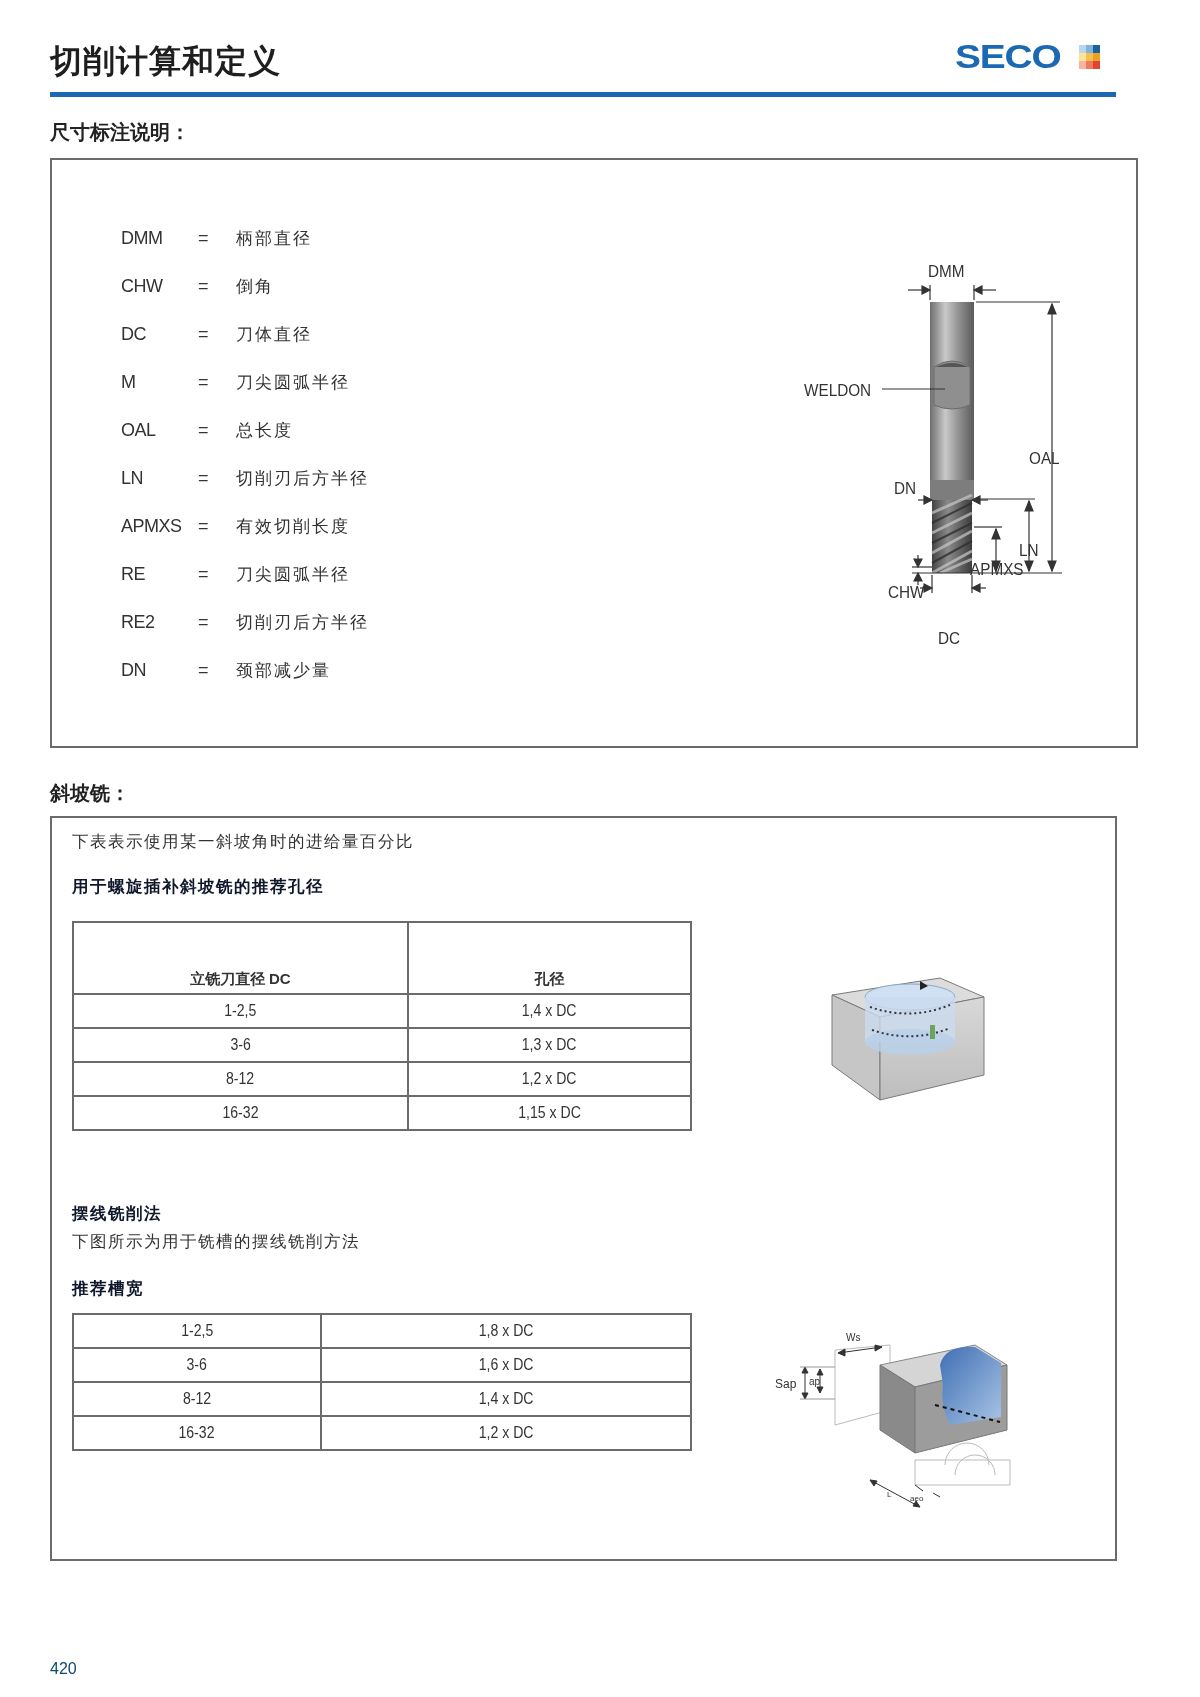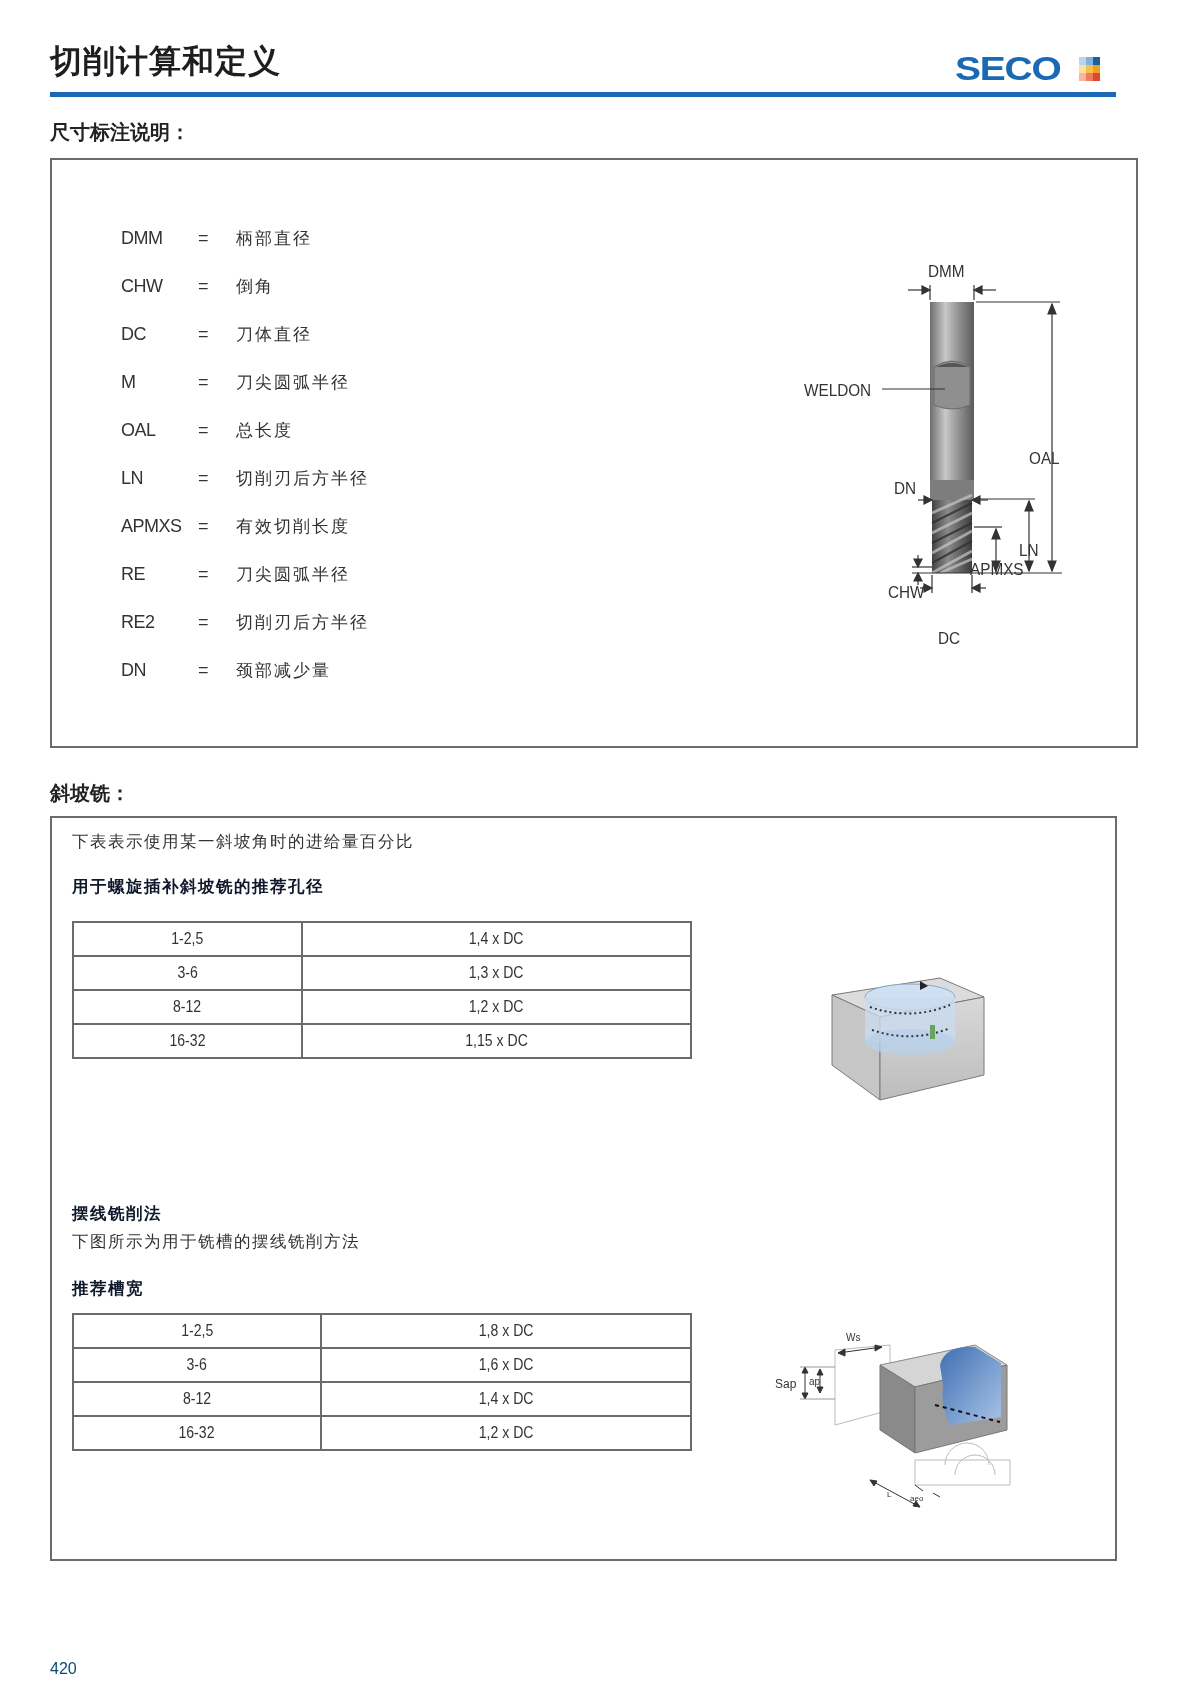--- a/index.html
+++ b/index.html
@@ -1,21 +1,21 @@
 <!DOCTYPE html>
 <html><head>
 <meta charset="utf-8">
 <style>
   html, body { margin:0; padding:0; background:#ffffff; }
   body { width:1200px; height:1697px; position:relative; overflow:hidden;
          font-family: "Liberation Sans", "DejaVu Sans", sans-serif; color:#2b2b2b; }
   .abs { position:absolute; }
   .page-title { left:50px; top:40px; font-family:"Liberation Serif","DejaVu Serif",serif;
                 font-size:32px; font-weight:bold; color:#1e1e1e; letter-spacing:1px; }
-  .logo { left:955px; top:52px; display:flex; align-items:center; }
+  .logo { left:955px; top:40px; display:flex; align-items:center; }
   .logo-text { font-family:"Liberation Sans",sans-serif; font-weight:bold; font-size:33px;
                color:#1b69b3; letter-spacing:-1px; transform:scaleX(1.18); transform-origin:left center;
                line-height:1; }
   .logo-mark { display:grid; grid-template-columns:repeat(3,7px); grid-template-rows:repeat(3,8px);
                margin-left:34px; }
   .rule { left:50px; top:92px; width:1066px; height:5px; background:#1b69b3; }
   .section-h { font-family:"Liberation Serif","DejaVu Serif",serif; font-size:20px; font-weight:bold; color:#222; }
   .box { border:2px solid #6b6b6b; background:#fff; box-sizing:border-box; }
   .def-row { left:121px; font-size:18px; color:#333; display:flex; align-items:center; height:24px; }
   .def-abbr { width:77px; letter-spacing:-0.5px; }
@@ -197,20 +197,24 @@
 
 <div class="abs section-h" style="left:50px; top:780px;">斜坡铣：</div>
 
 <div class="abs box" style="left:50px; top:816px; width:1067px; height:745px;"></div>
 
 <div class="abs intro" style="left:72px; top:831px;">下表表示使用某一斜坡角时的进给量百分比</div>
 <div class="abs sub-h" style="left:72px; top:876px;">用于螺旋插补斜坡铣的推荐孔径</div>
 
 <table class="dt" style="top:921px;">
   <tbody>
+      <tr>
+    <th class="col1"><span class="cn">立铣刀直径 </span><span class="en">DC</span></th>
+    <th><span class="cn">孔径</span></th>
+  </tr>
   <tr>
     <td><span>1-2,5</span></td>
     <td><span>1,4 x DC</span></td>
   </tr>
   <tr>
     <td><span>3-6</span></td>
     <td><span>1,3 x DC</span></td>
   </tr>
   <tr>
     <td><span>8-12</span></td>

